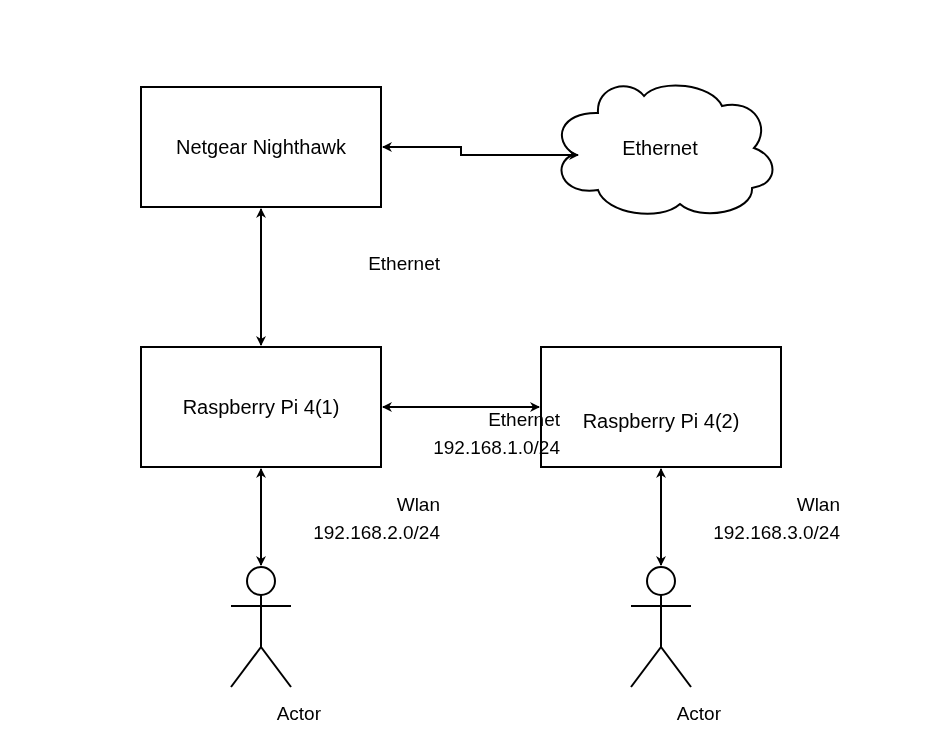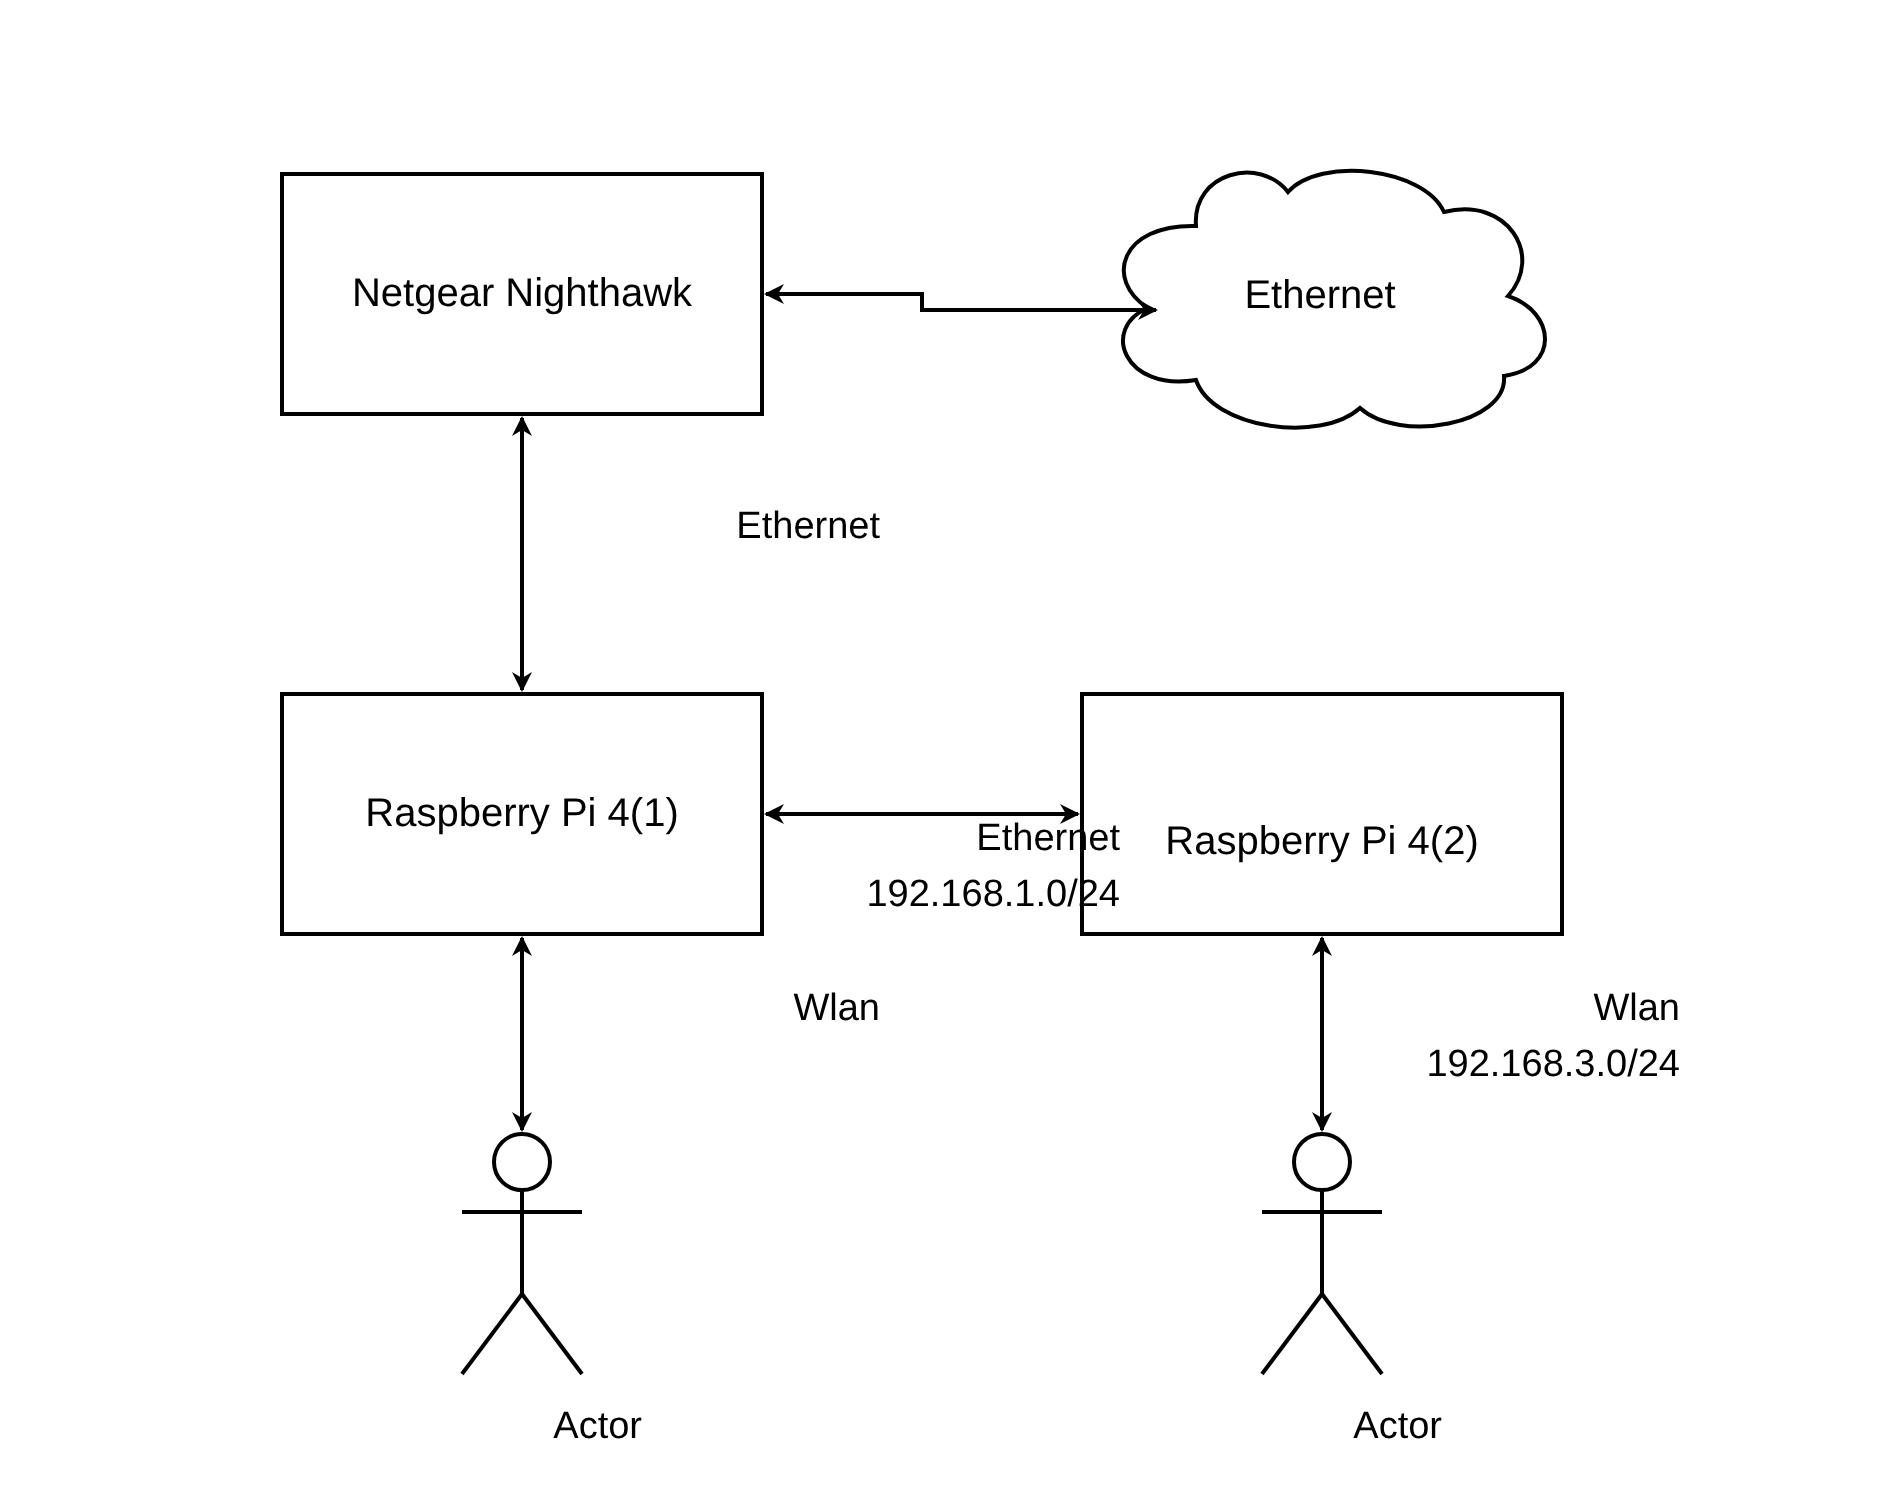--- a/index.html
+++ b/index.html
@@ -58,20 +58,21 @@
 
 <div class="lbl" style="left:240px; top:250px; width:200px;">
   <div>Ethernet</div>
 </div>
 <div class="lbl" style="left:360px; top:406px; width:200px;">
   <div>Ethernet</div>
   <div>192.168.1.0/24</div>
 </div>
 <div class="lbl" style="left:240px; top:491px; width:200px;">
   <div>Wlan</div>
+  <div>192.168.2.0/24</div>
 </div>
 <div class="lbl" style="left:640px; top:491px; width:200px;">
   <div>Wlan</div>
   <div>192.168.3.0/24</div>
 </div>
 
 <div class="lbl" style="left:201px; top:700px; width:120px;">Actor</div>
 <div class="lbl" style="left:601px; top:700px; width:120px;">Actor</div>
 
 </body></html>

